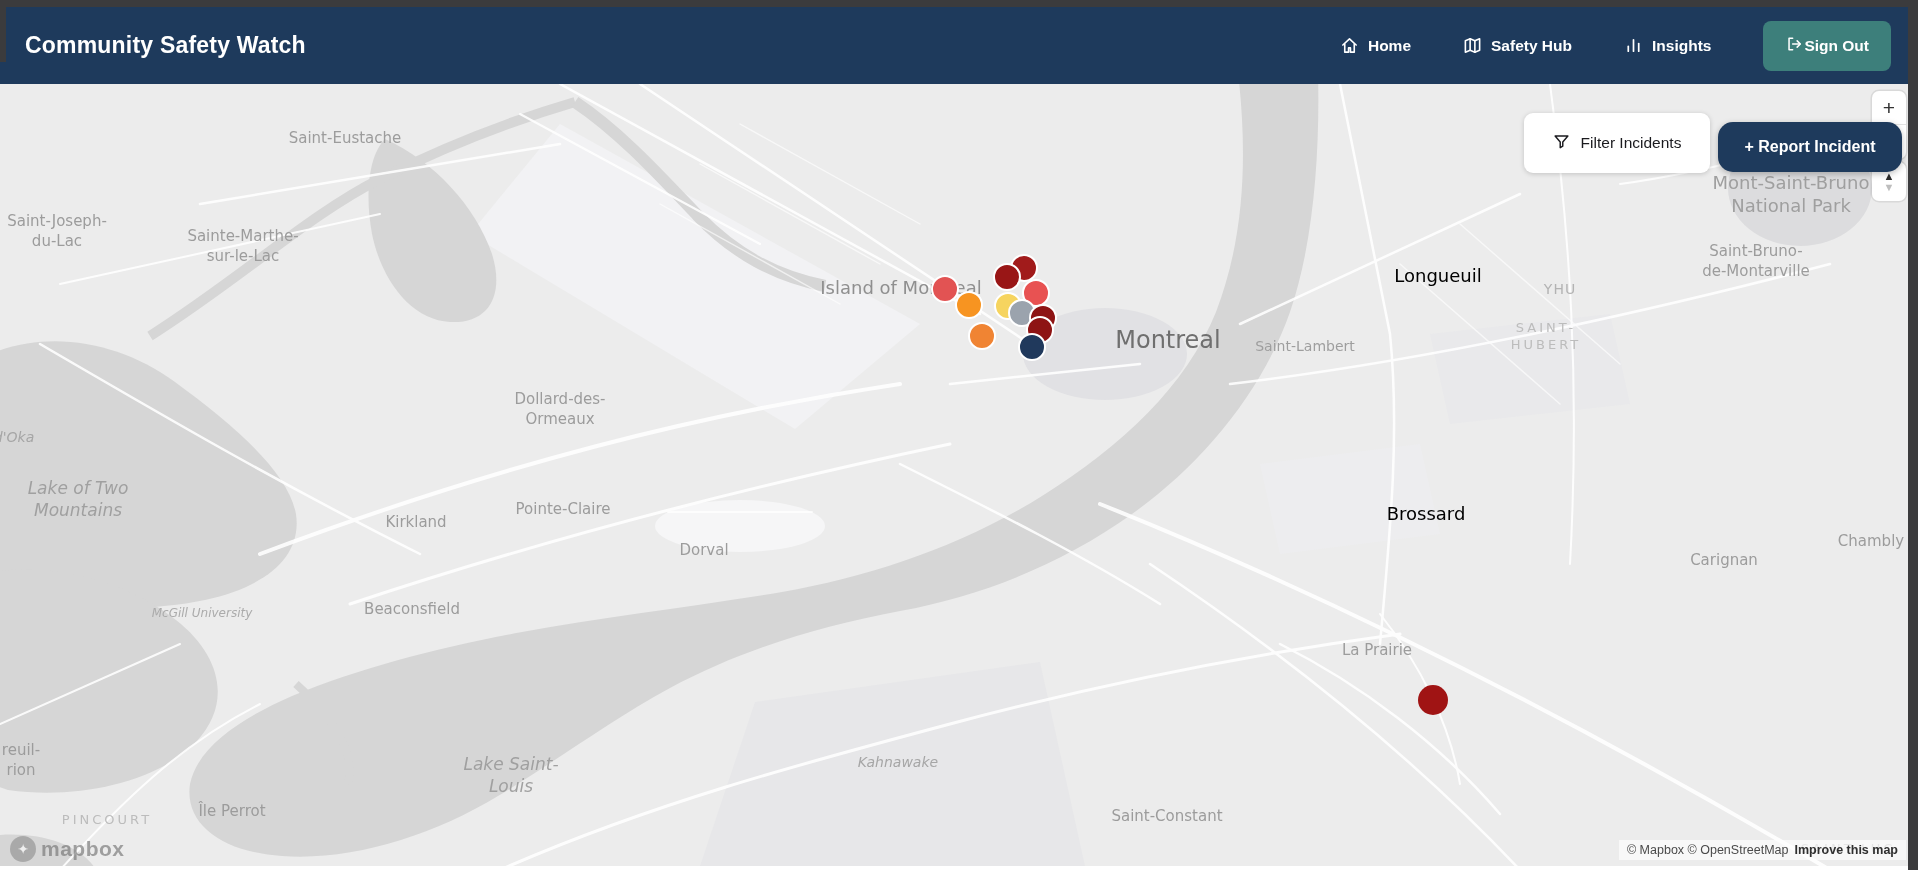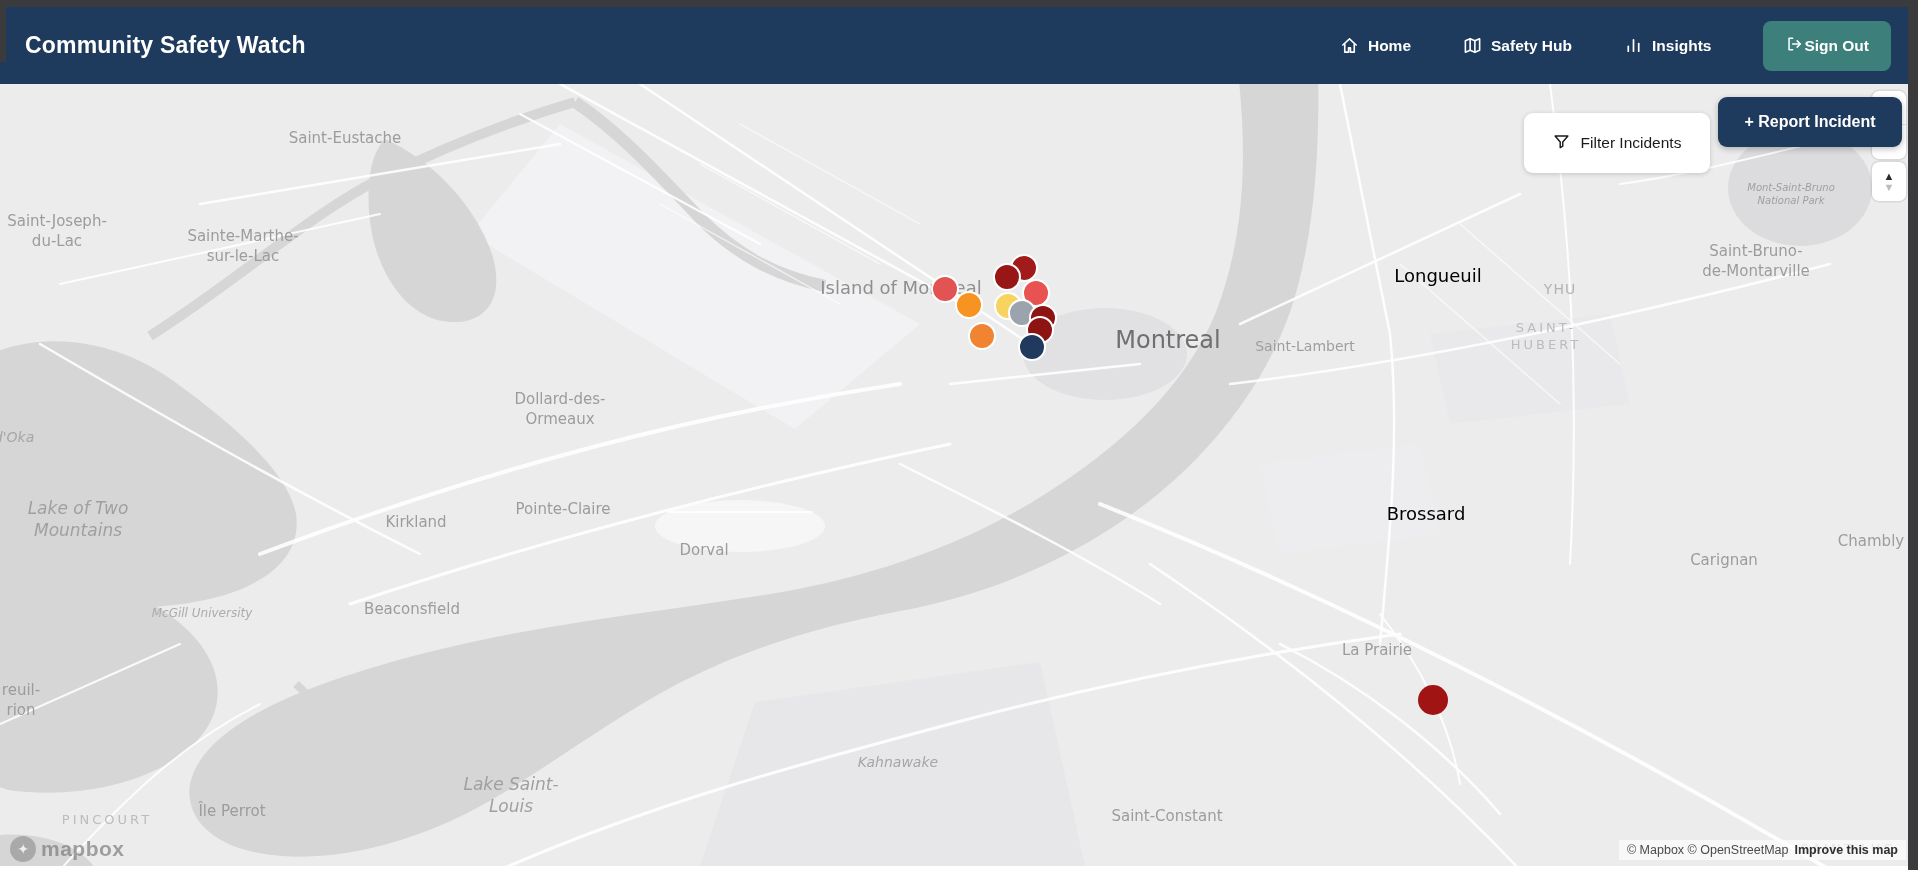--- a/index.html
+++ b/index.html
@@ -24,36 +24,36 @@
   .map svg.base { position:absolute; left:0; top:0; }
 
   .map-label { position:absolute; transform:translate(-50%,-50%); text-align:center; white-space:nowrap;
                font-family:"DejaVu Sans", sans-serif; line-height:1.3; pointer-events:none; }
   .ml-city    { font-size:15px; color:#9c9c9c; }
   .ml-city-sm { font-size:14px; color:#9e9e9e; }
   .ml-city-lg { font-size:18px; color:#000000; }
   .ml-city-xl { font-size:24px; color:#6f6f6f; }
   .ml-island  { font-size:18px; color:#8f8f8f; }
   .ml-water    { font-size:14px; font-style:italic; color:#a6a6a6; }
-  .ml-water-lg { font-size:17px; font-style:italic; color:#a0a0a0;margin-top:20px; }
+  .ml-water-lg { font-size:17px; font-style:italic; color:#a0a0a0; }
   .ml-caps    { font-size:13px; color:#bcbcbc; letter-spacing:3px; }
   .ml-airport { font-size:14px; color:#b3b3b3; letter-spacing:1px; }
   .ml-poi     { font-size:12px; font-style:italic; color:#ababab; }
-  .ml-park    { font-size:10px; font-style:italic; color:#9f9f9f; }
+  .ml-park    { font-size:18px; color:#9f9f9f; }
 
   .marker { position:absolute; border-radius:50%; transform:translate(-50%,-50%); }
   .marker.ring { border:2px solid #fff; }
 
   
   .filter-btn { position:absolute; left:1524px; top:29px; width:186px; height:60px; background:#fff;
                 border:none; border-radius:9px; box-shadow:0 1px 5px rgba(0,0,0,.18);
                 display:flex; align-items:center; justify-content:center; gap:11px;
                 font-size:15.5px; color:#1b1b1f; font-family:"Liberation Sans",sans-serif; cursor:pointer; z-index:20; }
-  .report-btn { position:absolute; left:1718px; top:13px; width:184px; height:50px; background:#1e3a5c;
-                border:none; border-radius:9px; box-shadow:0 2px 6px rgba(0,0,0,.25);
+  .report-btn { position:absolute; left:1718px; top:38px; width:184px; height:50px; background:#1e3a5c;
+                border:none; border-radius:15px; box-shadow:0 2px 6px rgba(0,0,0,.25);
                 display:flex; align-items:center; justify-content:center;
                 font-size:16px; font-weight:bold; color:#fff; cursor:pointer; z-index:30; }
 
   .zoom-box { position:absolute; left:1872px; top:7px; width:34px; height:68px; background:#fff;
               border-radius:7px; box-shadow:0 0 0 1.5px rgba(0,0,0,.08); z-index:10; }
   .zoom-in { width:100%; height:34px; border:none; background:transparent; font-size:21px; color:#333;
              border-bottom:1px solid #e3e3e3; cursor:pointer; line-height:30px; }
   .zoom-out { width:100%; height:33px; border:none; background:transparent; cursor:pointer; }
   .pitch-box { position:absolute; left:1872px; top:78px; width:34px; height:39px; background:#fff;
                border-radius:7px; box-shadow:0 0 0 1.5px rgba(0,0,0,.08); z-index:10;
@@ -219,21 +219,21 @@
       <div class="map-label ml-water-lg" style="left: 78px; top: 415px;">Lake of Two<br>Mountains</div>
       <div class="map-label ml-city" style="left: 560px; top: 325px;">Dollard-des-<br>Ormeaux</div>
       <div class="map-label ml-city" style="left: 416px; top: 439px;">Kirkland</div>
       <div class="map-label ml-city" style="left: 563px; top: 426px;">Pointe-Claire</div>
       <div class="map-label ml-city" style="left: 704px; top: 467px;">Dorval</div>
       <div class="map-label ml-poi" style="left: 202px; top: 530px;">McGill University</div>
       <div class="map-label ml-city" style="left: 412px; top: 526px;">Beaconsfield</div>
       <div class="map-label ml-water-lg" style="left: 511px; top: 691px;">Lake Saint-<br>Louis</div>
       <div class="map-label ml-city" style="left: 232px; top: 728px;">Île Perrot</div>
       <div class="map-label ml-caps" style="left: 107px; top: 736px;">PINCOURT</div>
-      <div class="map-label ml-city" style="left: 21px; top: 616px;">reuil-<br>rion</div>
+      <div class="map-label ml-city" style="left: 21px; top: 676px;">reuil-<br>rion</div>
       <div class="map-label ml-water" style="left: 898px; top: 678px;">Kahnawake</div>
       <div class="map-label ml-city" style="left: 1167px; top: 733px;">Saint-Constant</div>
       <div class="map-label ml-island" style="left: 901px; top: 204px;">Island of Montreal</div>
       <div class="map-label ml-city-xl" style="left: 1168px; top: 257px;">Montreal</div>
       <div class="map-label ml-city-sm" style="left: 1305px; top: 262px;">Saint-Lambert</div>
       <div class="map-label ml-city-lg" style="left: 1438px; top: 192px;">Longueuil</div>
       <div class="map-label ml-airport" style="left: 1560px; top: 205px;">YHU</div>
       <div class="map-label ml-caps" style="left: 1546px; top: 253px;">SAINT-<br>HUBERT</div>
       <div class="map-label ml-park" style="left: 1791px; top: 110px;">Mont-Saint-Bruno<br>National Park</div>
       <div class="map-label ml-city" style="left: 1756px; top: 177px;">Saint-Bruno-<br>de-Montarville</div>

